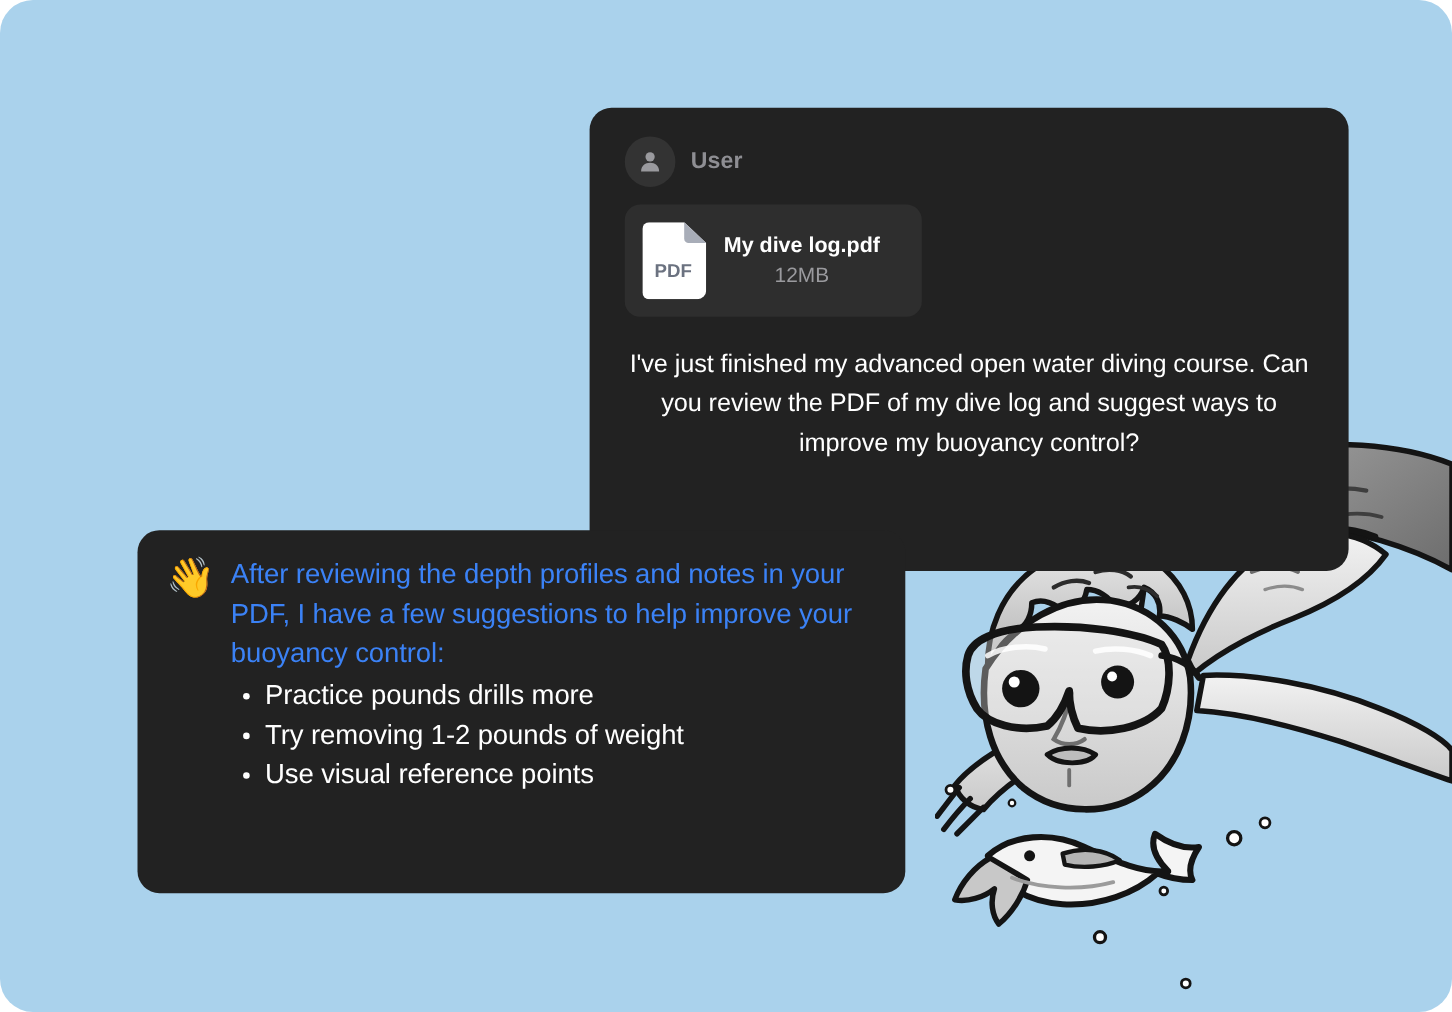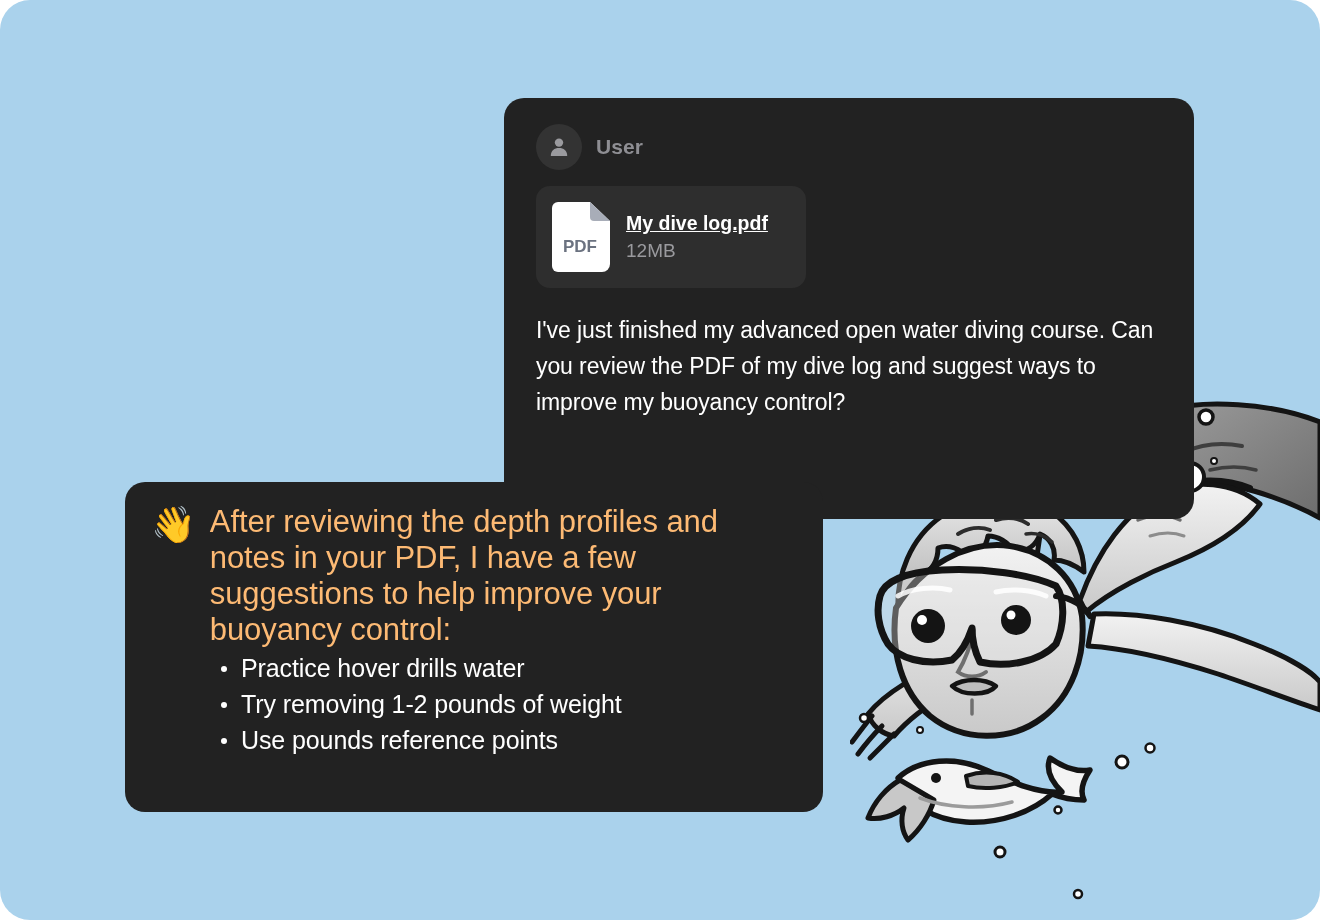--- a/index.html
+++ b/index.html
@@ -29,23 +29,24 @@
   #illustration svg { display:block; width:100%; height:100%; }
 
   
   .bubble {
     position:absolute;
     background:#222222;
     border-radius:20px;
   }
 
   #user-bubble {
-    left:504px; top:98px;
+    left:536px; top:98px;
     width:690px; height:421px;
     padding:26px 32px 0 32px;
+    text-align:center;
   }
 
   #assistant-bubble {
     left:125px; top:482px;
     width:698px; height:330px;
     padding:22px 30px 0 26px;
   }
 
   
   .user-header {
@@ -72,41 +73,40 @@
     border-radius:14px;
     display:flex; align-items:center; gap:16px;
     padding:0 18px 0 16px;
   }
   .pdf-icon { width:58px; height:70px; flex:0 0 auto; position:relative; }
   .pdf-icon svg { display:block; }
   .file-meta { display:flex; flex-direction:column; gap:5px; min-width:0; }
   .file-name {
     font-size:19.5px; font-weight:bold; color:#ffffff;
     white-space:nowrap;
-    text-decoration:underline;
   }
   .file-size { font-size:19px; color:#9a9a9e; }
 
   
   .user-text {
     margin-top:24px;
     font-size:23px; line-height:36px; color:#ffffff;
     letter-spacing:-.1px;
   }
 
   
   .assistant-intro {
     display:flex; align-items:flex-start; gap:14px;
   }
   .wave-emoji {
     font-size:36px; line-height:40px; flex:0 0 auto;
     margin-top:1px;
   }
   .assistant-text {
-    font-size:31px; line-height:36px; color:#fdba74;
+    font-size:25px; line-height:36px; color:#3b82f6;
     letter-spacing:-.1px;
   }
   .suggestion-list {
     list-style:none;
     margin-top:2px; padding-left:68px;
   }
   .suggestion-list li {
     position:relative;
     font-size:25px; line-height:36px; color:#ffffff;
     letter-spacing:-.1px;
@@ -278,19 +278,19 @@
   </div>
 
   <div class="bubble" id="assistant-bubble">
 
     <div class="assistant-intro">
       <span class="wave-emoji">👋</span>
       <p class="assistant-text">After reviewing the depth profiles and notes in your PDF, I have a few suggestions to help improve your buoyancy control:</p>
     </div>
 
     <ul class="suggestion-list">
-      <li>Practice hover drills water</li>
+      <li>Practice pounds drills more</li>
       <li>Try removing 1-2 pounds of weight</li>
-      <li>Use pounds reference points</li>
+      <li>Use visual reference points</li>
     </ul>
   </div>
 
 </div>
 
 </body></html>

